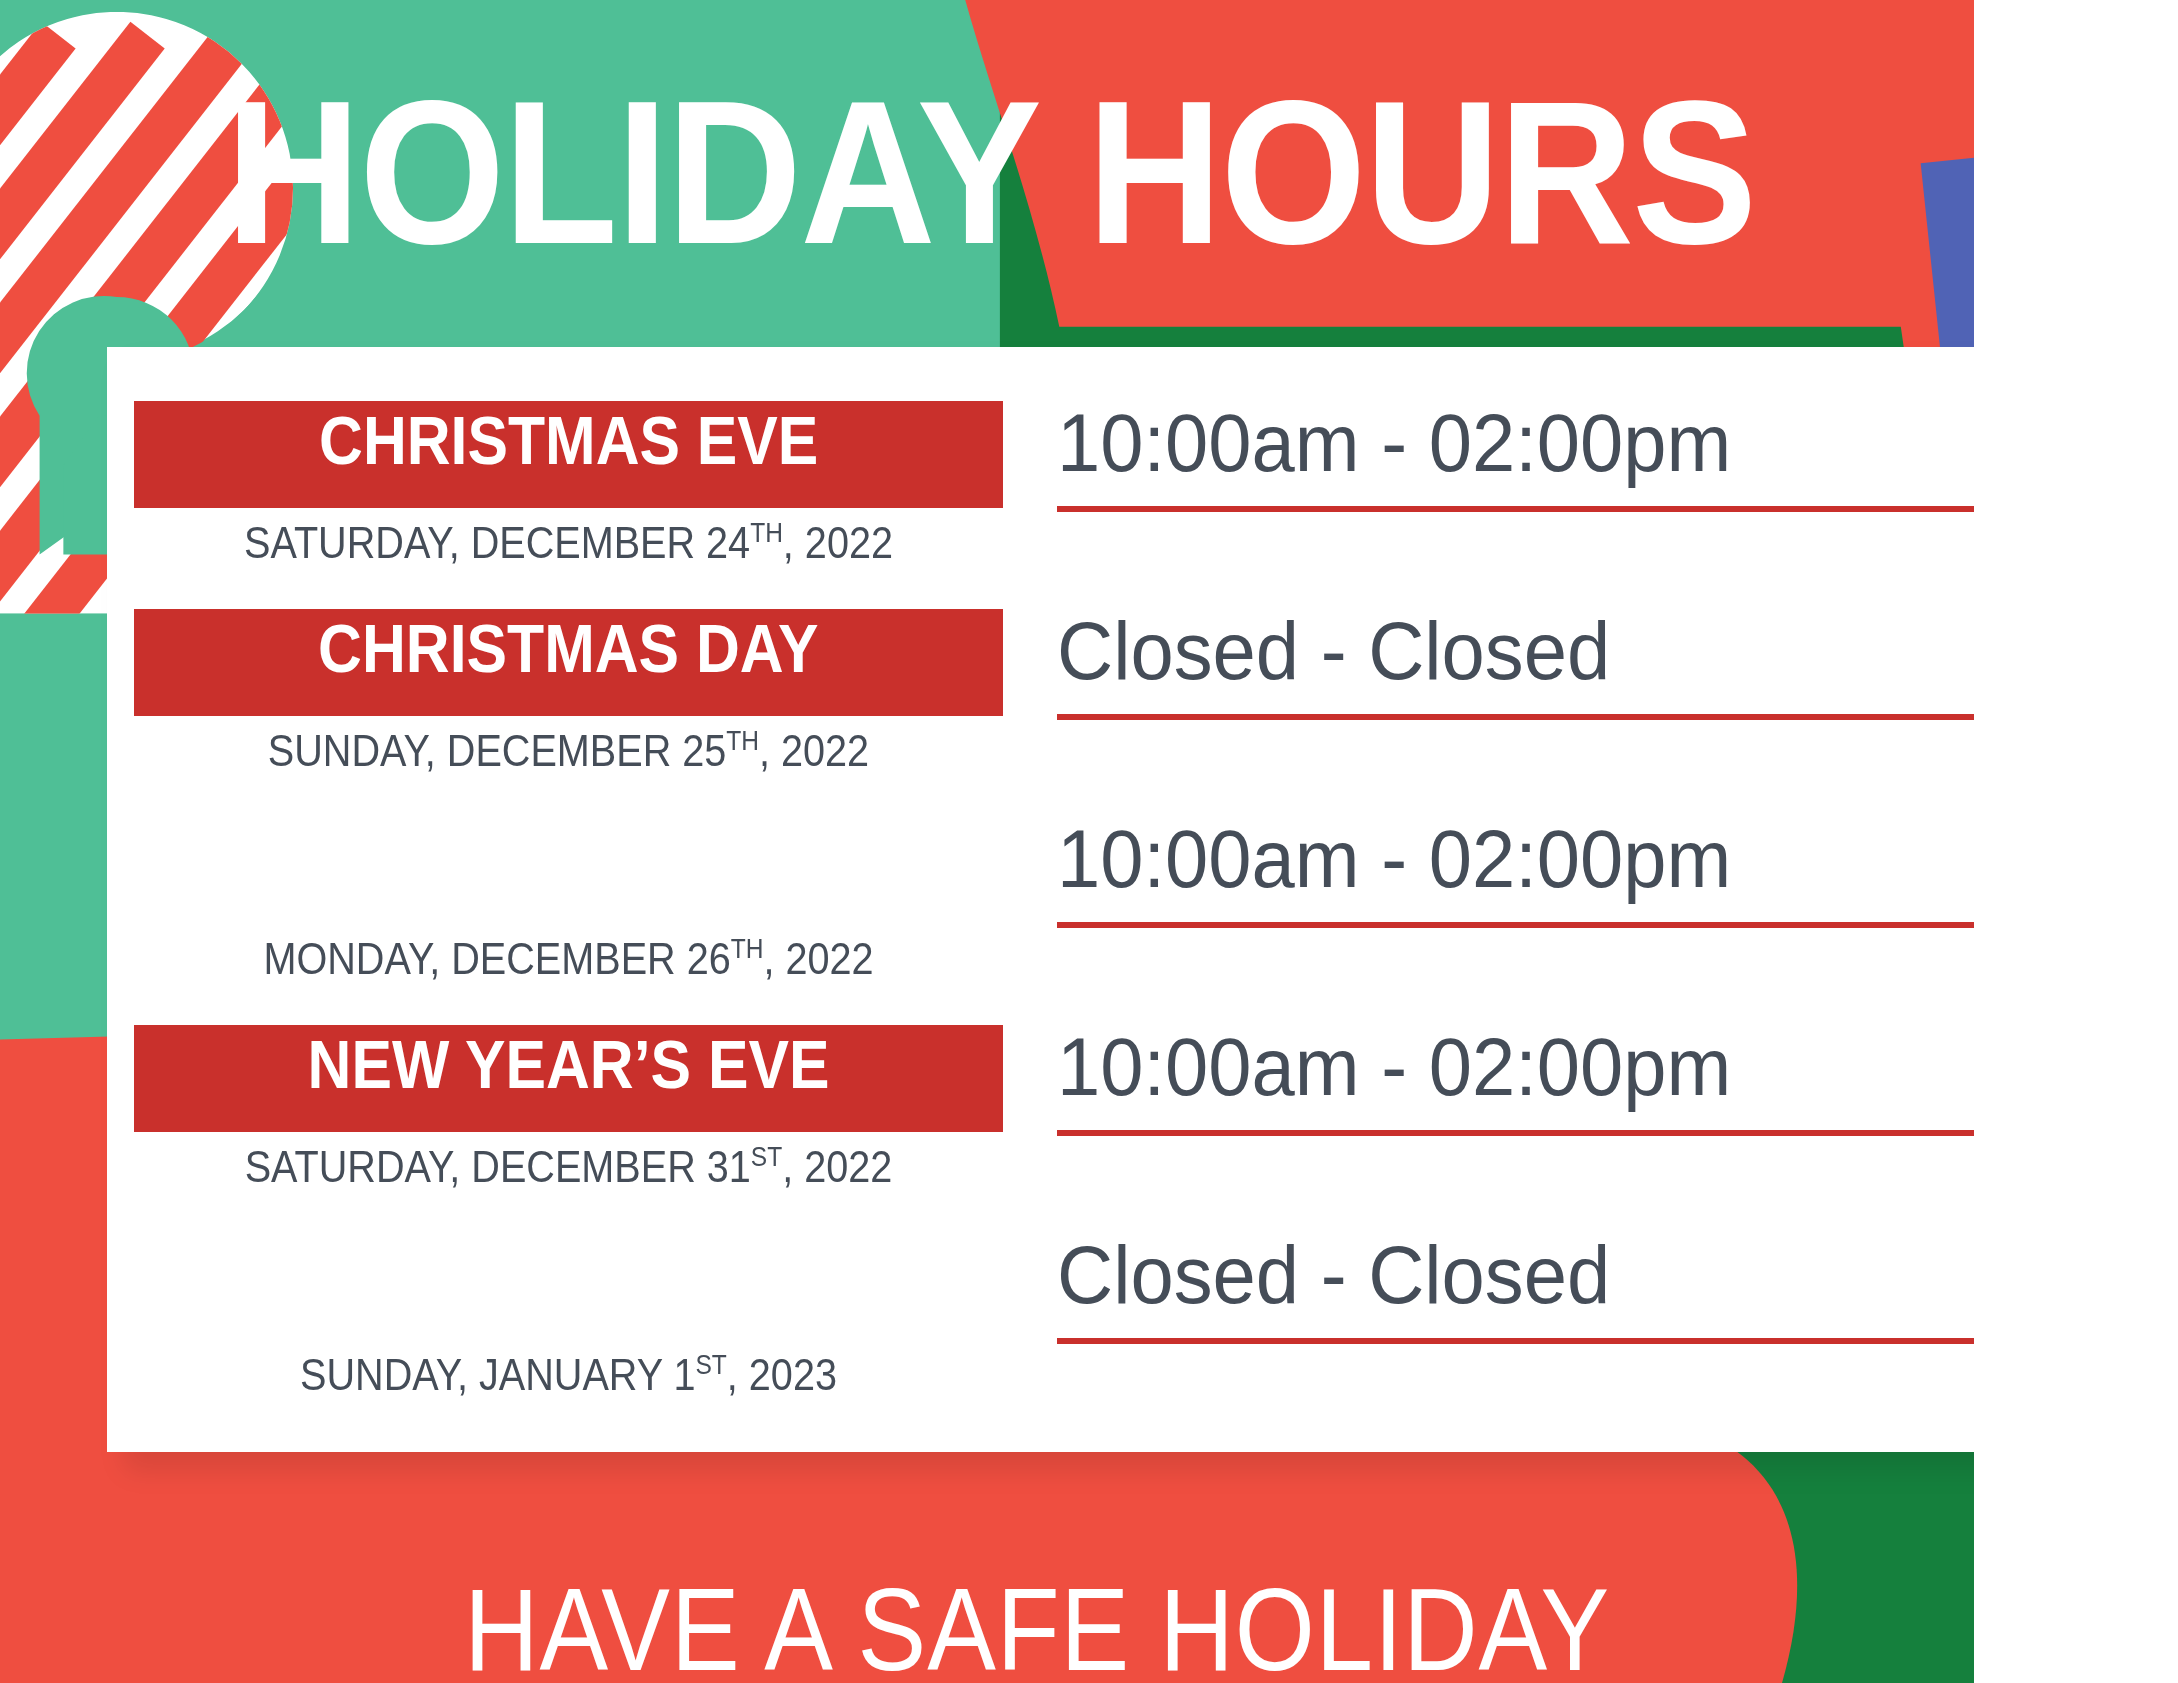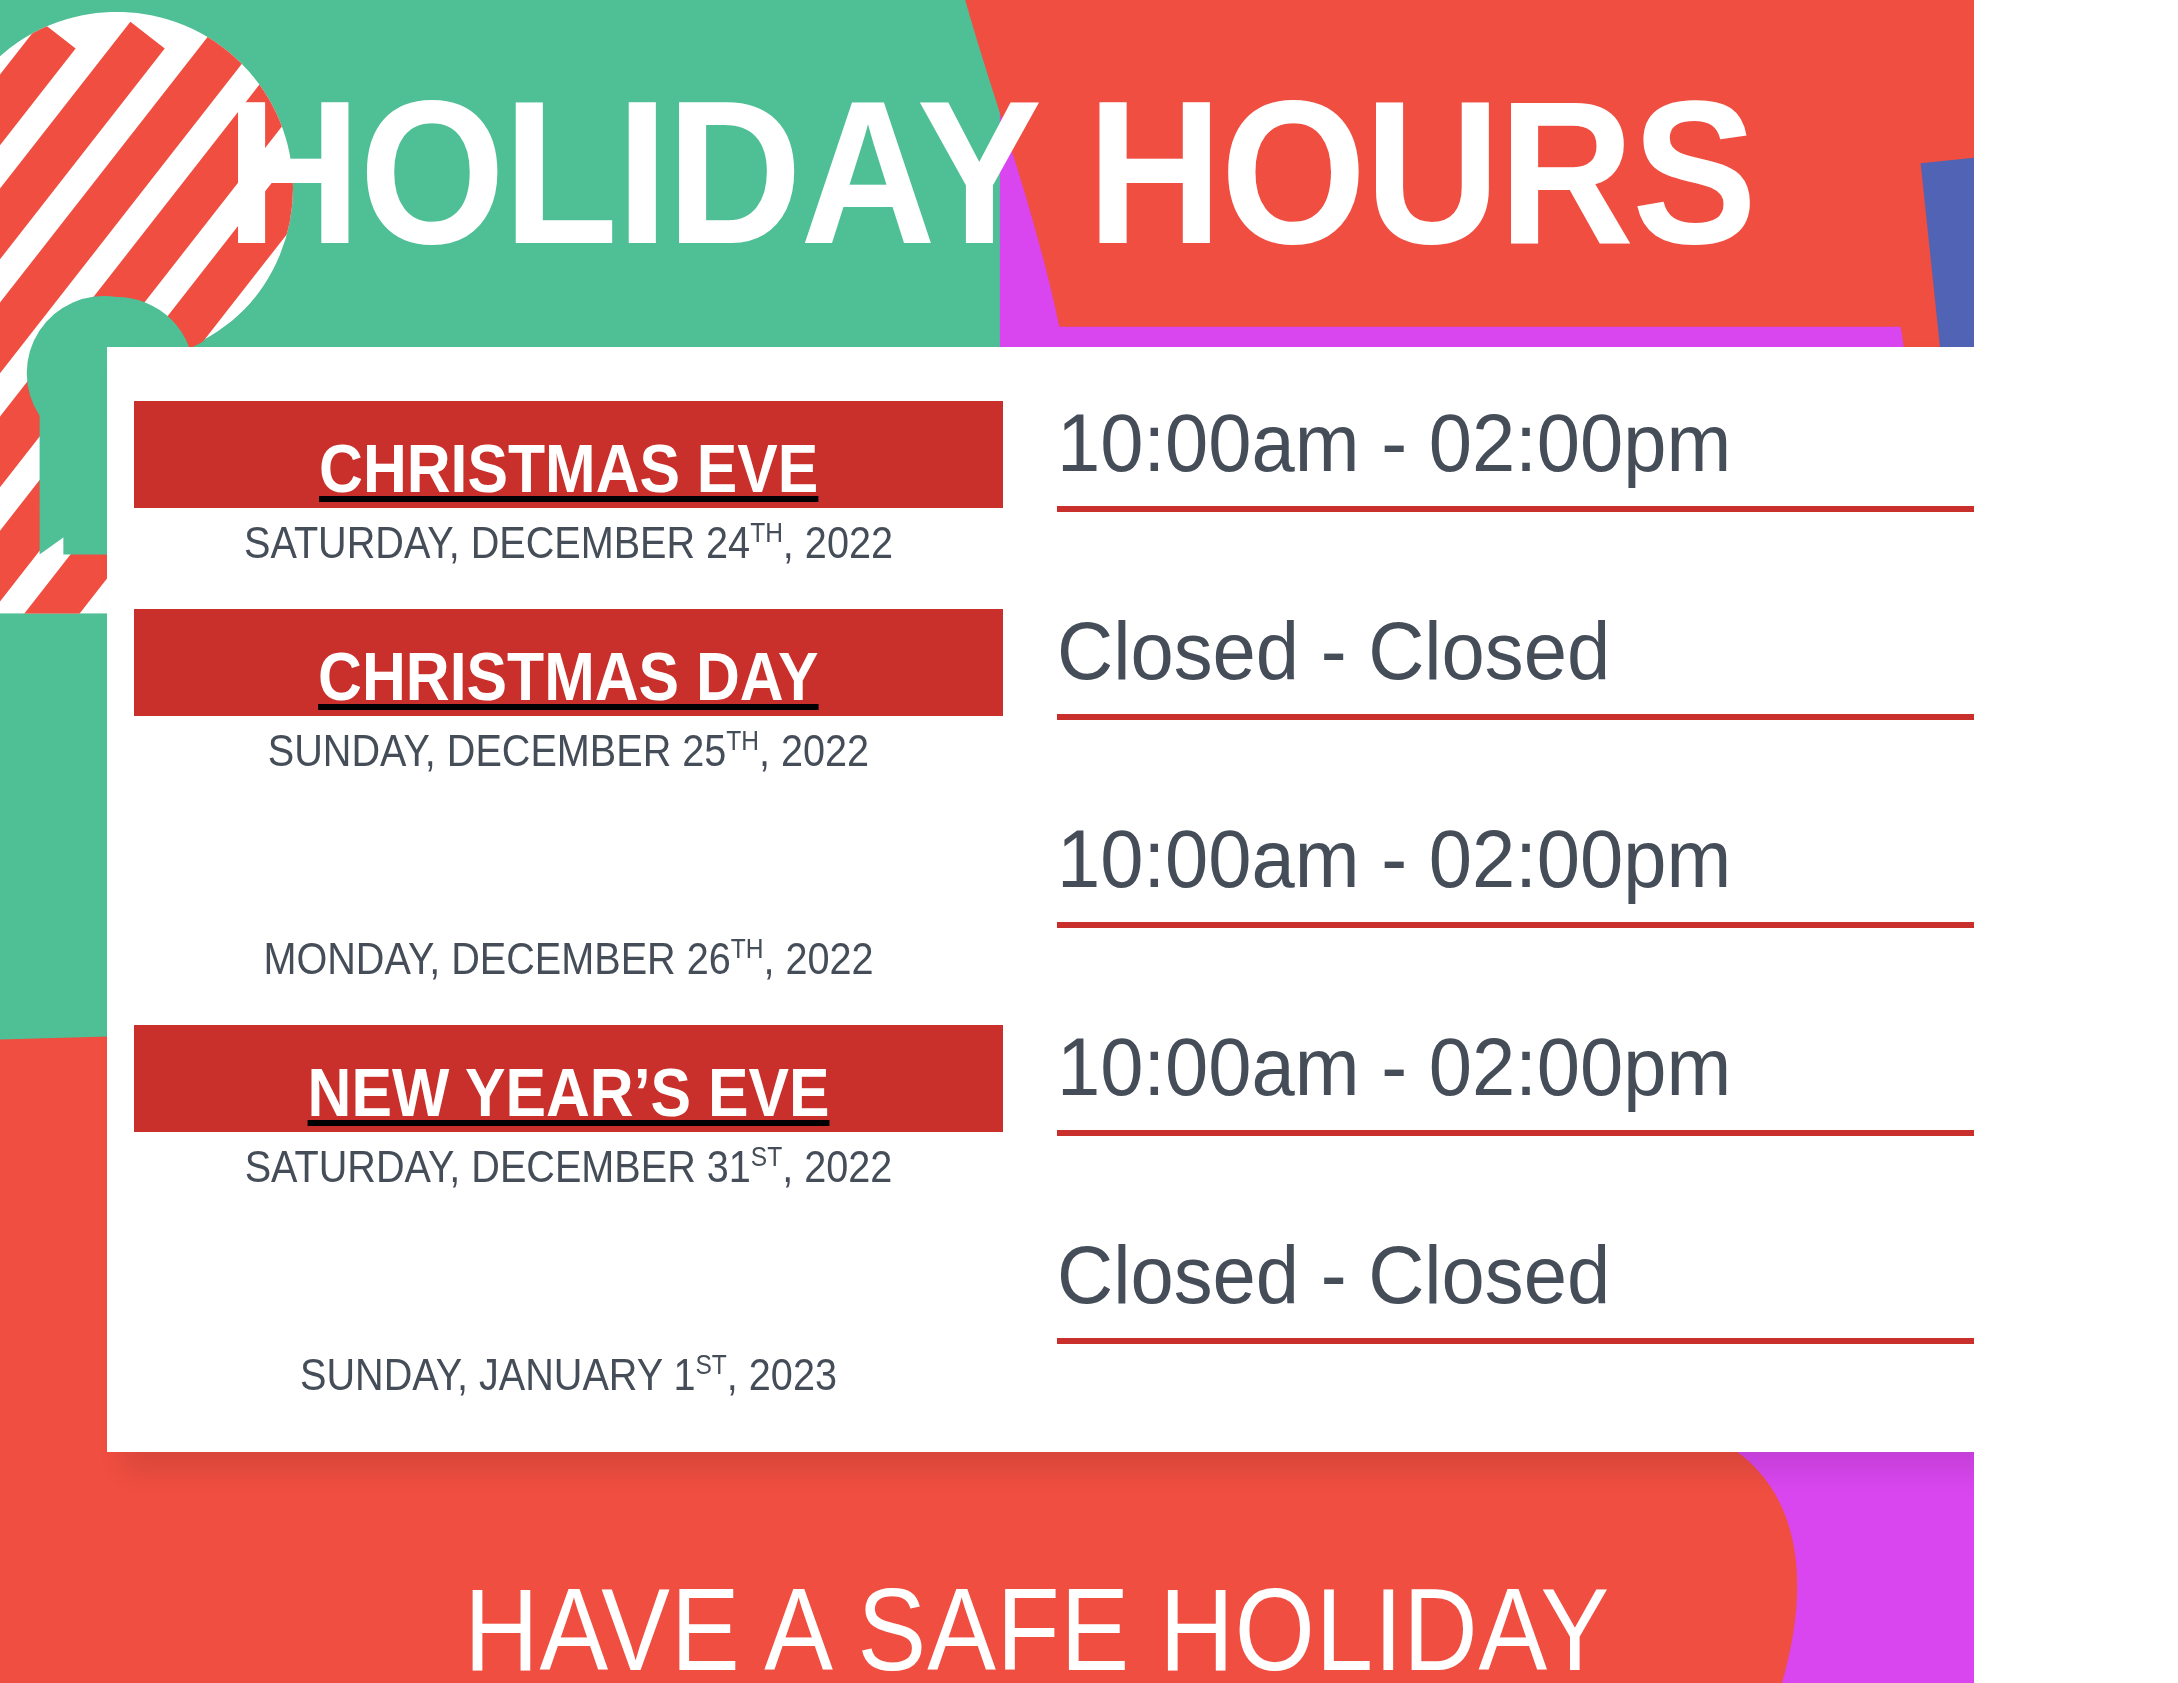--- a/index.html
+++ b/index.html
@@ -9,21 +9,21 @@
     background:#ffffff;
     overflow:hidden;
     position:relative;
   }
 
   
   #poster {
     position:absolute; inset:0;
     width:1974px; height:1683px;
     overflow:hidden;
-    background:#d946ef;
+    background:#15803d;
   }
   .bg-svg { position:absolute; top:0; left:0; width:2178px; height:1683px; }
 
   
   #title-wrap {
     position:absolute;
     left:0; top:79px;
     width:1980px;
     text-align:center;
     z-index:6;
@@ -64,23 +64,22 @@
   .row.r2 { top:470px; }
   .row.r3 { top:678px; }
   .row.r4 { top:886px; }
 
   .name-bar {
     position:absolute;
     left:0; top:0;
     width:869px; height:107px;
     background:#c9302c;
     display:flex;
-    align-items:flex-end;
+    align-items:flex-start;
     justify-content:center;
-    text-decoration:underline;
   }
   .name-bar .holiday-name {
     font-family:"Liberation Sans", sans-serif;
     font-weight:bold;
     font-size:69px;
     color:#ffffff;
     letter-spacing:0px;
     white-space:nowrap;
     transform:scaleX(0.88);
     transform-origin:center;

